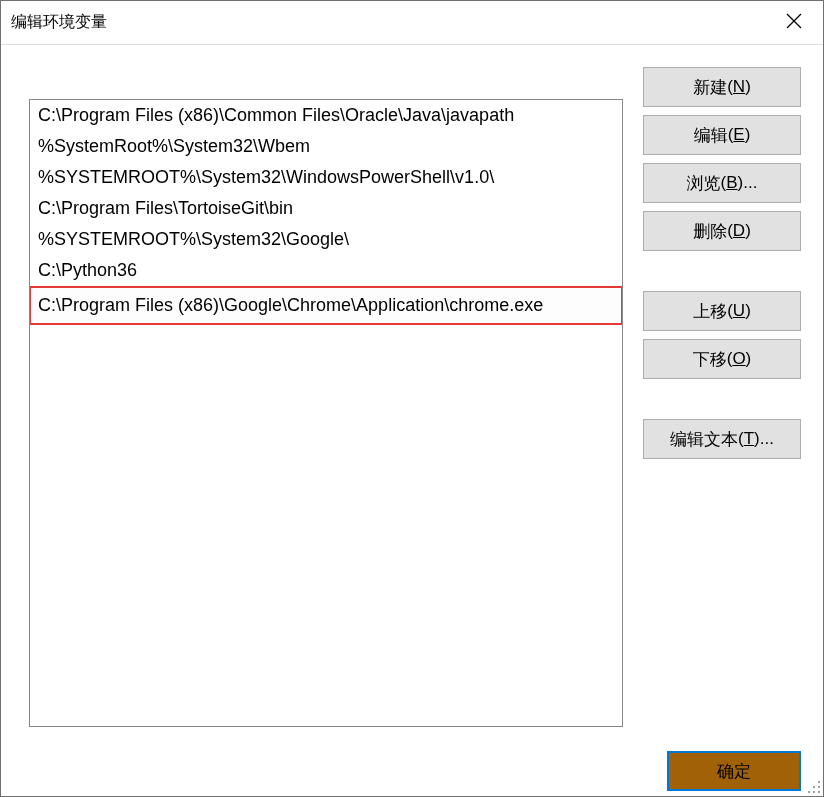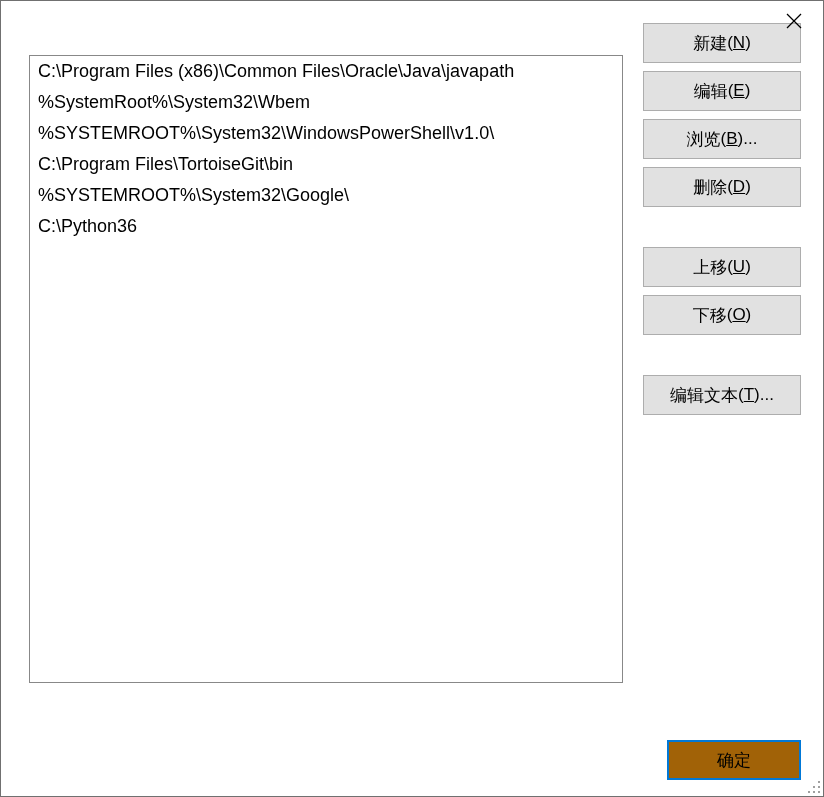--- a/index.html
+++ b/index.html
@@ -121,37 +121,41 @@
     position: absolute;
     width: 2px; height: 2px;
     background: #a0a0a0;
   }
 </style>
 </head>
 <body>
 
 <div class="window">
 
+  <div class="titlebar">
+    <span class="title">编辑环境变量</span>
+  </div>
   <div class="close-btn">
     <svg viewBox="0 0 16 16">
       <line x1="1" y1="1" x2="15" y2="15" stroke="#000" stroke-width="1.2"></line>
       <line x1="15" y1="1" x2="1" y2="15" stroke="#000" stroke-width="1.2"></line>
     </svg>
   </div>
 
   <div class="body">
     <div class="main-area">
 
       <div class="listbox">
         <div class="list-item">C:\Program Files (x86)\Common Files\Oracle\Java\javapath</div>
         <div class="list-item">%SystemRoot%\System32\Wbem</div>
         <div class="list-item">%SYSTEMROOT%\System32\WindowsPowerShell\v1.0\</div>
         <div class="list-item">C:\Program Files\TortoiseGit\bin</div>
         <div class="list-item">%SYSTEMROOT%\System32\Google\</div>
         <div class="list-item">C:\Python36</div>
+        <div class="list-item highlighted">C:\Program Files (x86)\Google\Chrome\Application\chrome.exe</div>
       </div>
 
       <div class="side-buttons">
         <div class="btn">
           <span>新建</span>(<span class="accel">N</span>)
         </div>
         <div class="btn">
           <span>编辑</span>(<span class="accel">E</span>)
         </div>
         <div class="btn">

